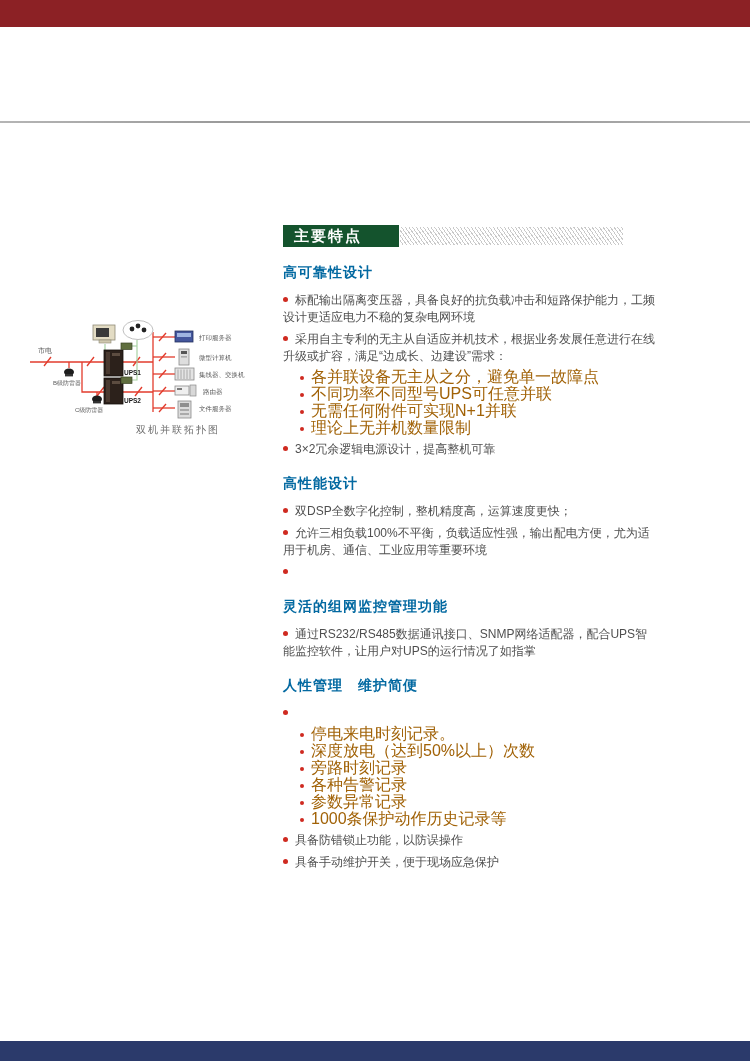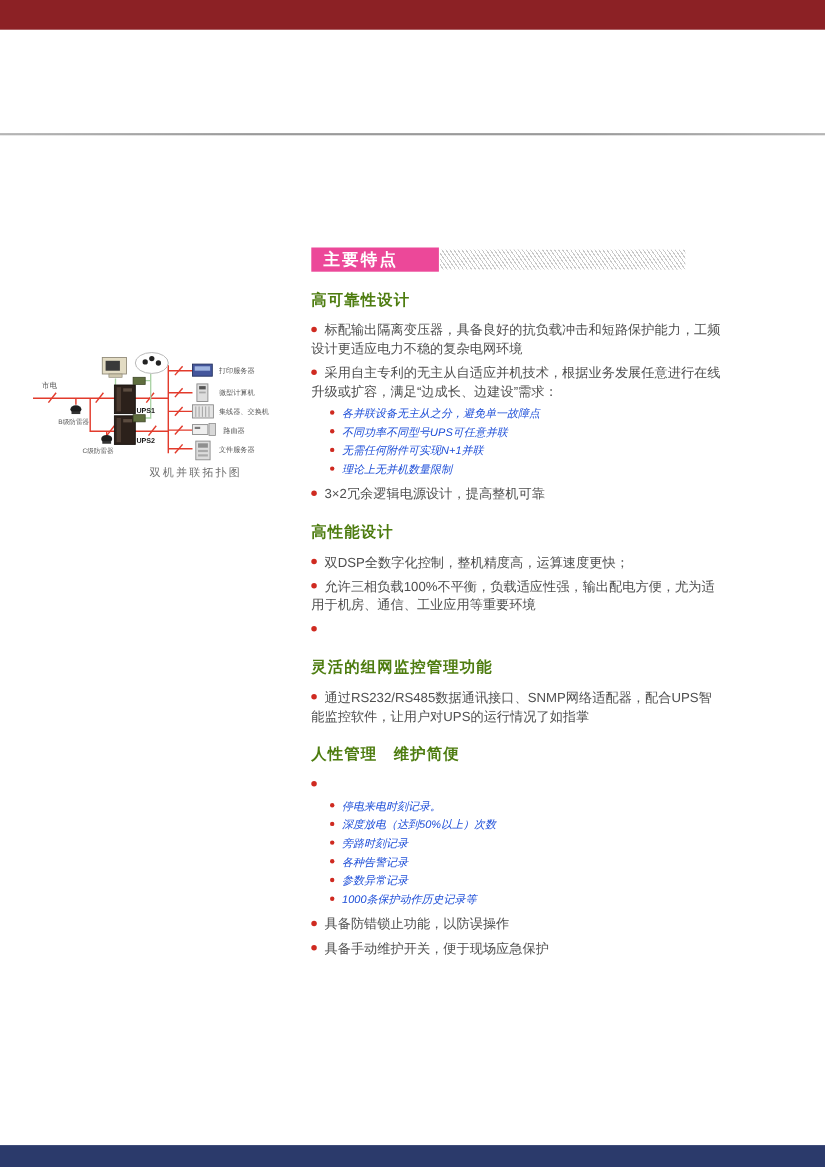--- a/index.html
+++ b/index.html
@@ -14,40 +14,40 @@
   
   .top-band { position:absolute; left:0; top:0; width:750px; height:27px; background:#8c2125; }
   .page-divider { position:absolute; left:0; top:121px; width:750px; height:2px;
     background:linear-gradient(to right,#b5b5b5,#9a9a9a 30%,#9a9a9a 70%,#b5b5b5); }
   .bottom-band { position:absolute; left:0; top:1041px; width:750px; height:20px; background:#2b3a6b; }
 
   
   .content { position:absolute; left:283px; top:225px; width:372px; }
   .banner-row { display:flex; align-items:stretch; height:22px; }
   .banner-box {
-    width:116px; height:22px; background:#ec4899; color:#ffffff;
+    width:116px; height:22px; background:#14532d; color:#ffffff;
     font-size:15px; font-weight:bold; letter-spacing:2px;
     display:flex; align-items:center; padding-left:11px;
   }
   .banner-hatch {
     width:223px; height:18px; margin-top:2px; margin-left:1px;
     background:repeating-linear-gradient(55deg,#ffffff 0px,#ffffff 2.1px,#c9c9c9 2.1px,#c9c9c9 3px);
   }
 
   
   .section { margin-top:15px; }
-  .section-title { color:#4d7c0f; font-size:14px; font-weight:bold; letter-spacing:1px; margin:17px 0 10px 0; }
+  .section-title { color:#0369a1; font-size:14px; font-weight:bold; letter-spacing:1px; margin:17px 0 10px 0; }
   ul { list-style:none; }
   .bullet { font-size:12px; line-height:17px; margin-bottom:5px; color:#4f4f4f; }
   .bullet .dot {
     display:inline-block; width:5px; height:5px; border-radius:50%;
     background:#cf2a20; margin-right:7px; vertical-align:2px;
   }
   .sub { margin:4px 0 5px 17px; }
-  .sub-bullet { font-size:10px; line-height:16px; margin-bottom:1px; color:#1d4ed8;font-style:italic; }
+  .sub-bullet { font-size:16px; line-height:16px; margin-bottom:1px; color:#a16207; }
   .sub-bullet .dot {
     display:inline-block; width:4px; height:4px; border-radius:50%;
     background:#cf2a20; margin-right:7px; vertical-align:2px;
   }
 
   
   .diagram { position:absolute; left:25px; top:316px; width:235px; height:132px; }
   .diagram svg { position:absolute; left:0; top:0; }
   .diagram-caption {
     position:absolute; left:45px; top:107px; width:150px;

